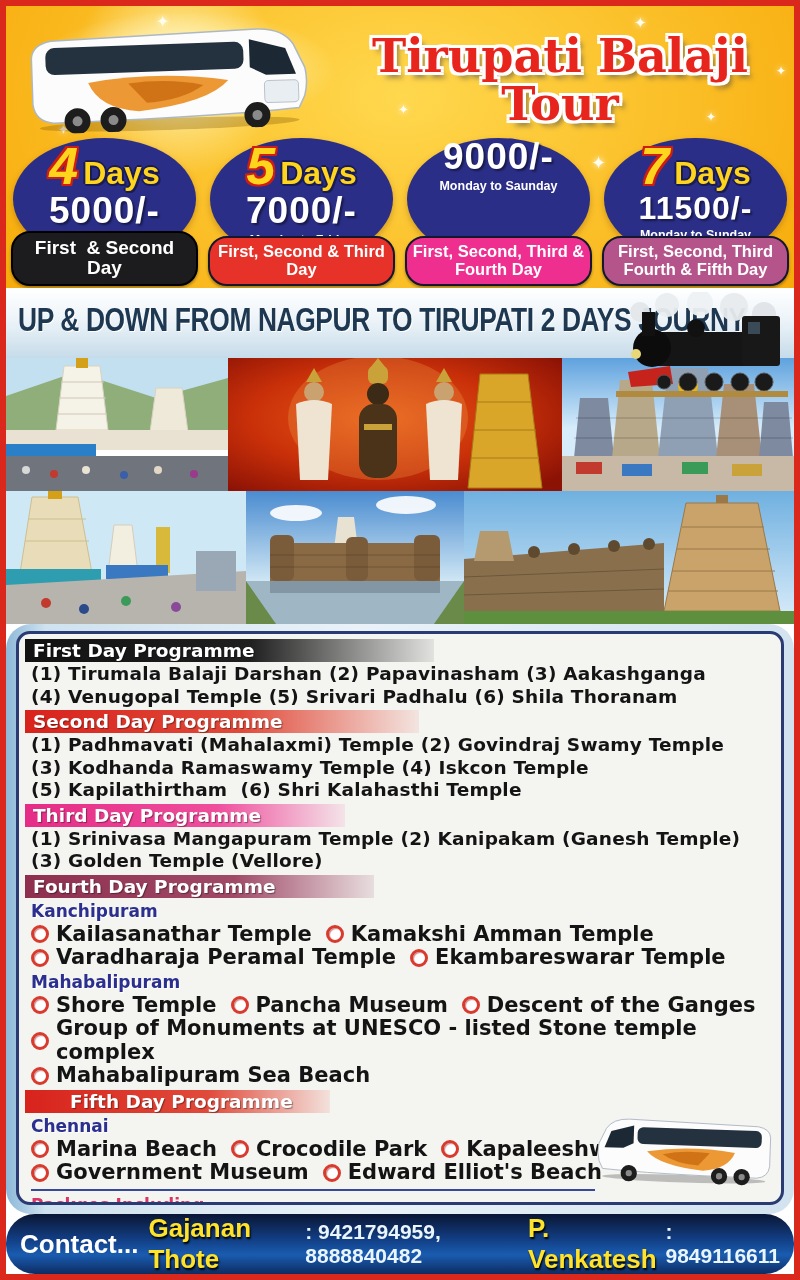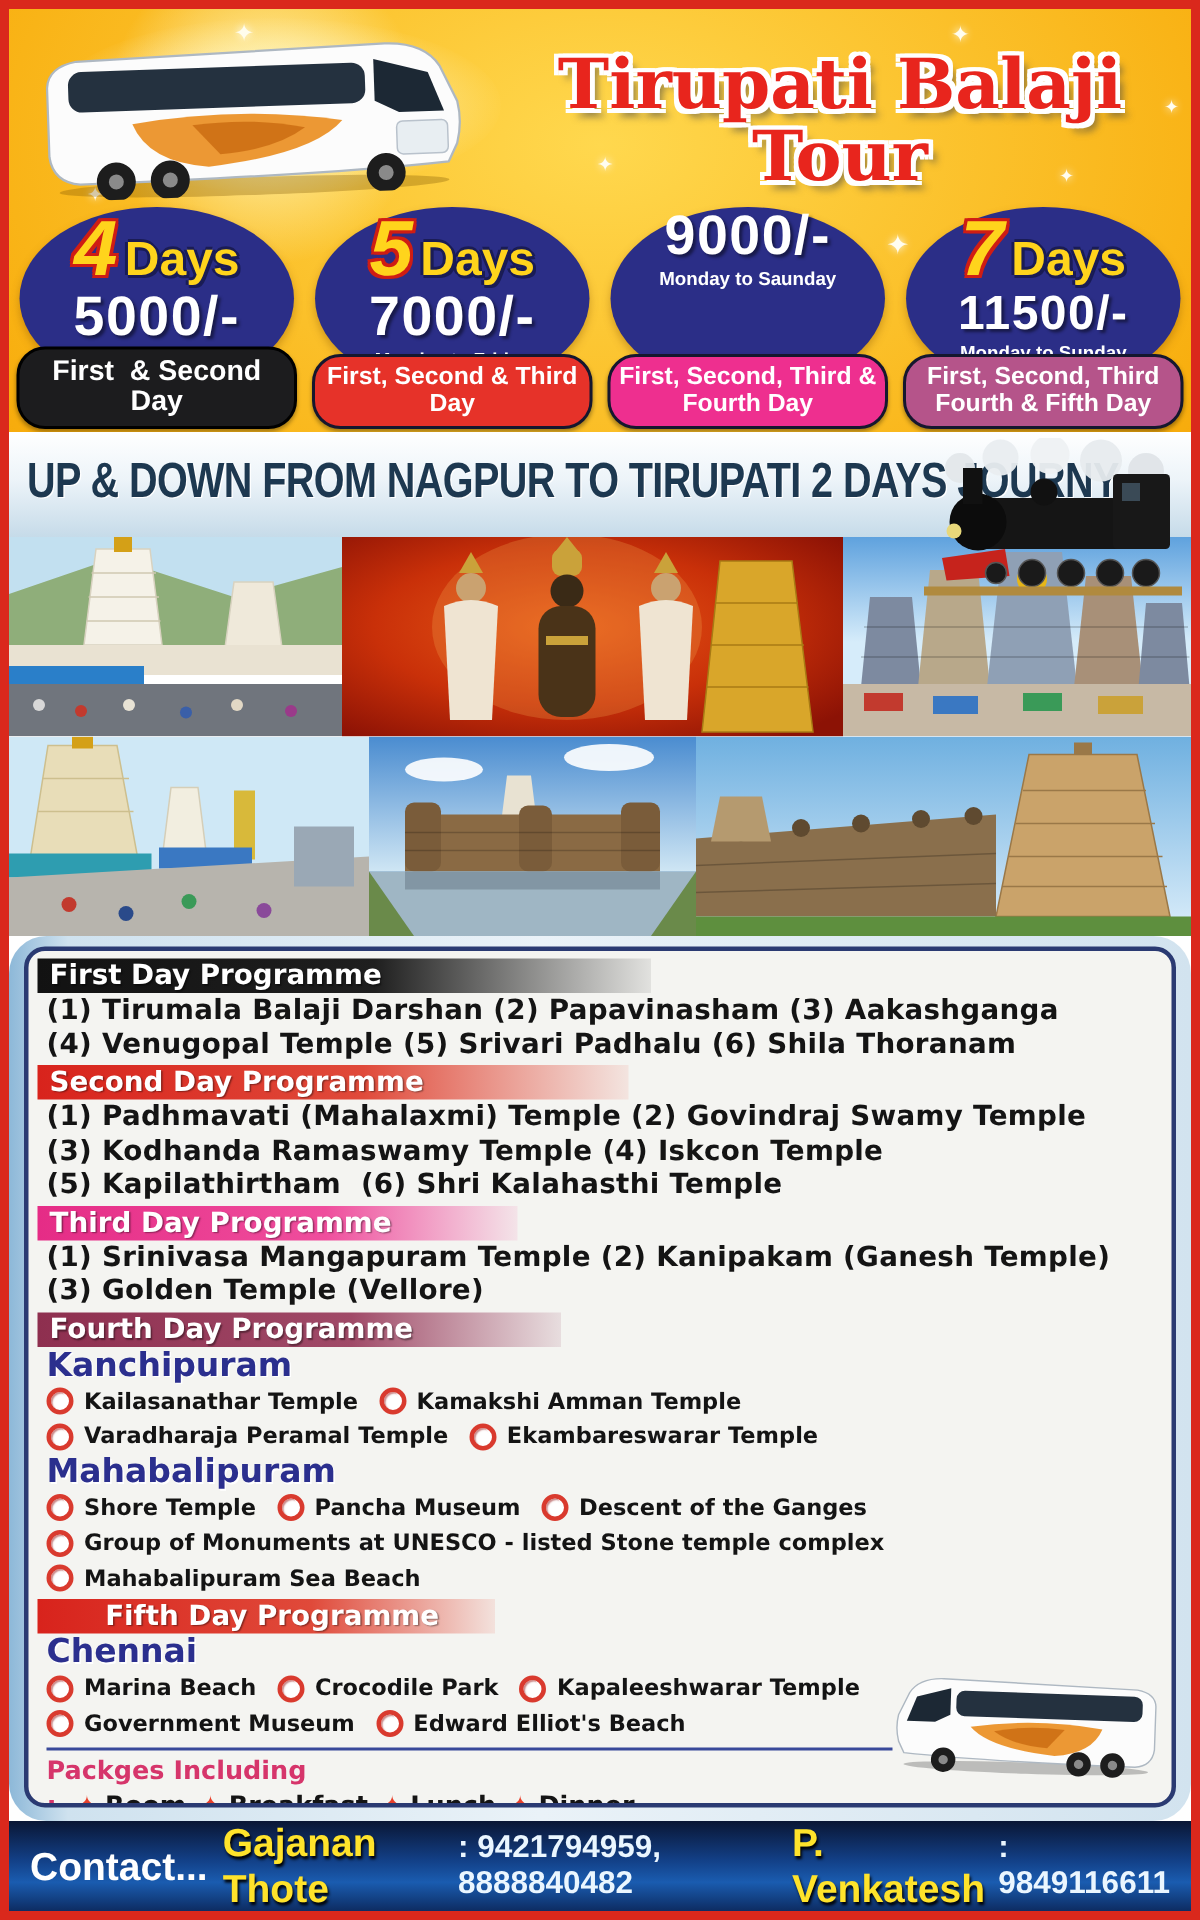--- a/index.html
+++ b/index.html
@@ -62,36 +62,36 @@
   .panel{position:absolute;top:7px;left:10px;right:10px;bottom:9px;border:3px solid #2a3a72;border-radius:14px;
     background:#f4f4f1;padding:3px 8px 2px 12px;overflow:hidden;font-family:"DejaVu Sans",sans-serif;}
   .bar{height:23px;line-height:23px;color:#fff;font-weight:bold;font-size:18.5px;padding-left:8px;
     margin:2px 0 1px -6px;white-space:nowrap;text-shadow:1px 1px 1px rgba(0,0,0,.4);}
   .bar.b1{width:54%;background:linear-gradient(90deg,#121212 0%,#1f1f1f 55%,rgba(90,90,90,.12) 100%);}
   .bar.b2{width:52%;background:linear-gradient(90deg,#d8231c 0%,#e04a3a 55%,rgba(235,90,70,.1) 100%);}
   .bar.b3{width:42%;background:linear-gradient(90deg,#e52c86 0%,#ef4e9d 60%,rgba(240,110,170,.12) 100%);}
   .bar.b4{width:46%;background:linear-gradient(90deg,#8e2f4f 0%,#a04a68 60%,rgba(160,90,115,.15) 100%);}
   .bar.b5{width:40%;background:linear-gradient(90deg,#d8231c 0%,#e04a3a 60%,rgba(235,90,70,.12) 100%);text-align:center;}
   .line{font-size:18.5px;font-weight:bold;color:#141414;line-height:22.5px;letter-spacing:.2px;white-space:pre-wrap;}
-  .city{font-size:22px;font-weight:bold;color:#2b2f8e;line-height:24px;text-shadow:1px 1px 0 #fff;}
-  .brow{line-height:23.5px;font-size:15px;font-weight:bold;color:#141414;display:flex;align-items:flex-start;}
+  .city{font-size:17px;font-weight:bold;color:#2b2f8e;line-height:24px;text-shadow:1px 1px 0 #fff;}
+  .brow{line-height:23.5px;font-size:21px;font-weight:bold;color:#141414;display:flex;align-items:flex-start;}
   .bi{display:inline-flex;align-items:center;margin-right:14px;}
   .ring{width:12px;height:12px;min-width:12px;border:3px solid #d93a2e;border-radius:50%;background:#fff;
     display:inline-block;margin-right:7px;box-shadow:inset -2px -1px 0 rgba(255,255,255,.95),inset 1px 1px 1px rgba(150,20,20,.5);}
   .inc-block{border-top:2px solid #39499a;margin-top:4px;padding-top:3px;width:76%;}
   .inc-line{font-size:17px;font-weight:bold;color:#141414;line-height:22.5px;}
   .inc-label{color:#d6356b;margin-right:4px;}
   .dia{color:#e8412c;margin:0 5px 0 9px;}
   .dia::before{content:"\2726";}
   .busbottom{position:absolute;right:2px;bottom:4px;width:192px;height:100px;transform:scaleX(-1) rotate(-2deg);}
 
   
   .contactbar{position:absolute;top:1208px;left:0;width:788px;height:60px;box-sizing:border-box;z-index:3;
     background:linear-gradient(180deg,#0a1634 0%,#123e84 42%,#1a5cb0 68%,#0d2c62 100%);
-    display:flex;align-items:center;padding:0 14px;}
+    display:flex;align-items:center;padding:0 14px;border-radius:29px;}
   .c-label{color:#fff;font-weight:bold;font-size:26px;}
   .c-name{color:#ffe32b;font-weight:bold;font-size:26px;margin-left:10px;text-shadow:1px 2px 2px #000;}
   .c-phone{color:#eaf6ff;font-weight:bold;font-size:21px;margin-left:8px;}
   .c-gap{flex:1;}
 </style>
 </head>
 <body>
 
 <div class="flyer">
 <div class="inner">

